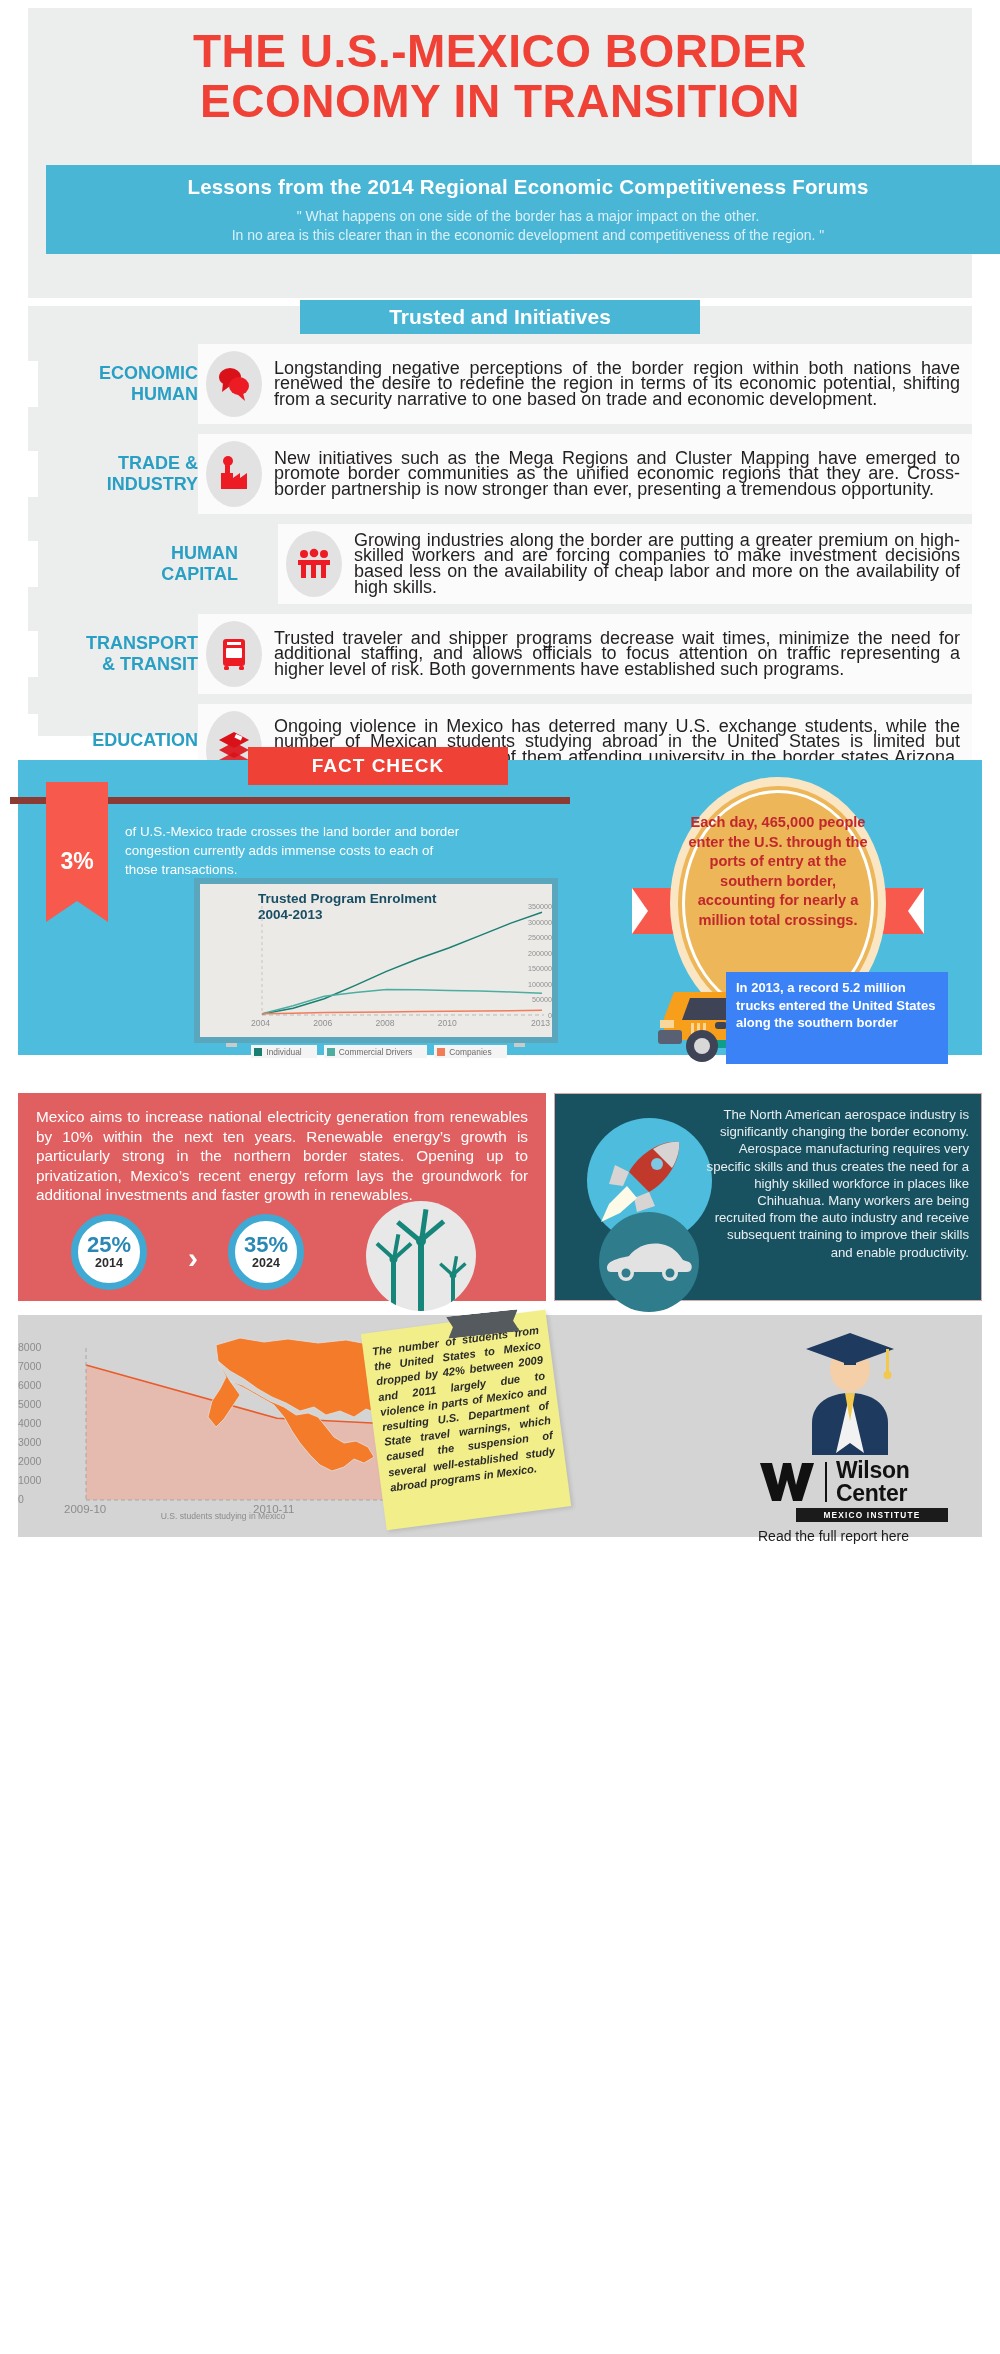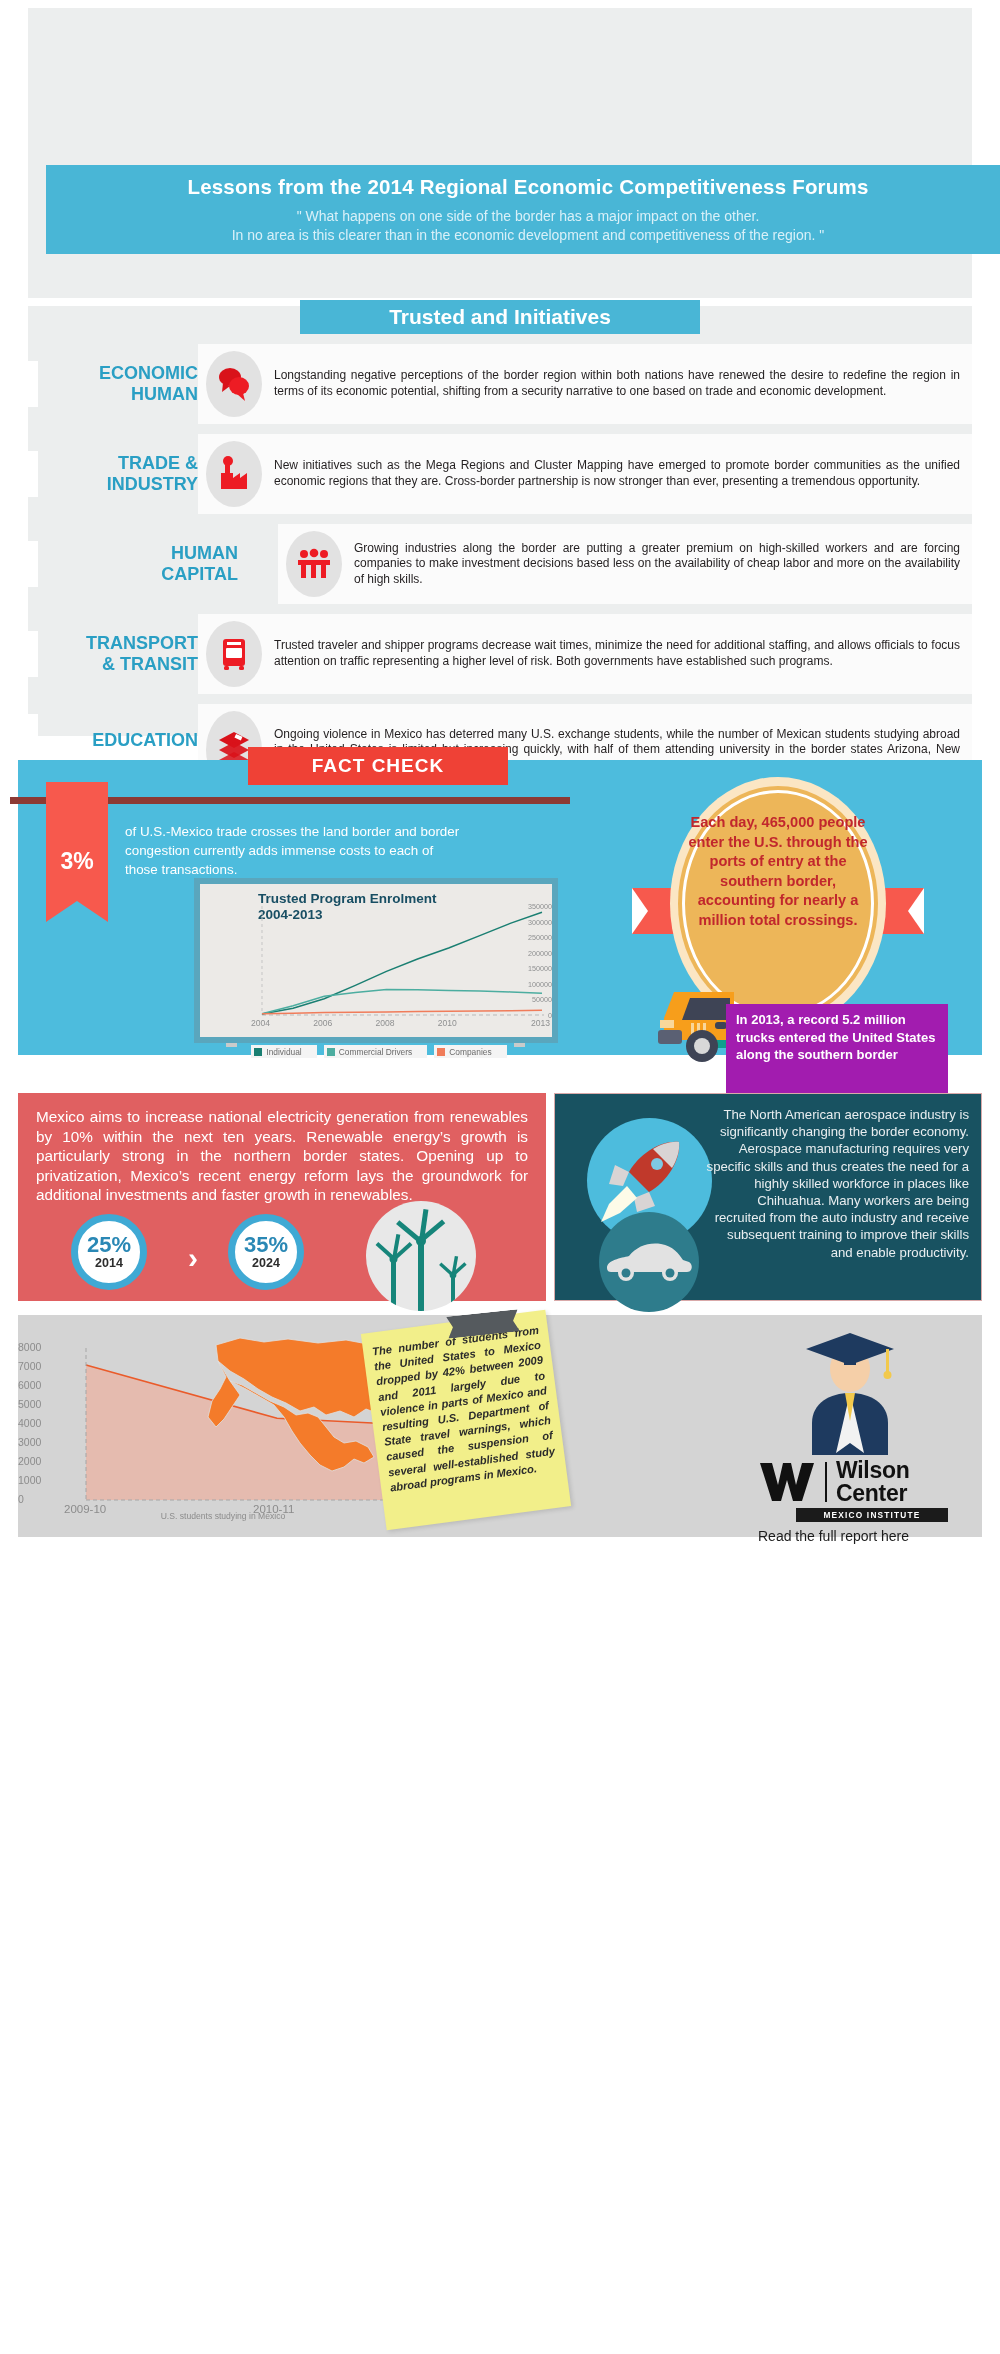--- a/index.html
+++ b/index.html
@@ -30,21 +30,21 @@
                   color:#fff; font-size:21px; text-align:center; line-height:34px; font-weight:bold;
                   font-family:"Liberation Sans Narrow","Liberation Sans",sans-serif;}
   .trow { position:absolute; left:0px; width:944px; display:flex; align-items:center; }
   .tbar { width:10px; height:46px; background:#ffffff; margin-right:8px; flex:0 0 auto; }
   .tlabel { width:152px; flex:0 0 auto; color:#2a9fc4; font-size:18px; font-weight:bold; text-align:right;
             line-height:21px; font-family:Liberation Sans, sans-serif; }
   .tcard { flex:1 1 auto; background:#fbfbfb; display:flex; align-items:center; padding:7px 12px 7px 8px; }
   .ticon { width:56px; height:66px; border-radius:50%; background:#e2e2e2; flex:0 0 auto;
            display:flex; align-items:center; justify-content:center; margin-right:12px; }
   .ticon svg { display:block; }
-  .tbody { font-size:12px; line-height:15.6px; color:#231f20; text-align:justify;
+  .tbody { font-size:18px; line-height:15.6px; color:#231f20; text-align:justify;
            font-family:"Liberation Sans Narrow","Liberation Sans",sans-serif; }
 
   
   .fact { position:absolute; left:18px; top:760px; width:964px; height:295px; background:#4dbcdd; }
   .fact-title { position:absolute; left:230px; top:-13px; width:260px; height:38px; background:#ef4136;
                 color:#fff; font-size:19px; text-align:center; line-height:38px; font-weight:bold;
                 font-family:"Liberation Sans Narrow","Liberation Sans",sans-serif; letter-spacing:1px;}
   .dark-rule { position:absolute; left:-8px; top:37px; width:560px; height:7px; background:#8c3a34; }
   .ribbon { position:absolute; left:28px; top:22px; width:62px; height:119px; background:#f7594d; }
   .ribbon:after { content:""; position:absolute; left:0; bottom:-21px; width:0; height:0;
@@ -82,21 +82,21 @@
         font-family:"Liberation Sans Narrow","Liberation Sans",sans-serif; }
   .legend { position:absolute; left:186px; top:285px; width:350px; height:13px; display:flex;
             justify-content:center; gap:7px; }
   .lg { background:#f4f4f4; display:flex; align-items:center; padding:0 15px 0 3px; height:13px; }
   .lg i { width:8px; height:8px; display:inline-block; margin-right:4px; }
   .lg span { font-size:8.4px; color:#6b6b6b; font-family:"Liberation Sans Narrow","Liberation Sans",sans-serif; }
   .chart-leg1 { position:absolute; left:208px; top:269px; width:11px; height:18px; background:#c9cbcb; }
   .chart-leg2 { position:absolute; left:496px; top:269px; width:11px; height:18px; background:#c9cbcb; }
 
   
-  .truckbox { position:absolute; left:708px; top:212px; width:222px; height:92px; background:#a21caf;margin-top:32px; }
+  .truckbox { position:absolute; left:708px; top:212px; width:222px; height:92px; background:#3b82f6; }
   .truckbox .t { position:absolute; left:10px; top:7px; width:206px; color:#fff; font-size:13px; line-height:17.5px;
                  font-weight:bold; font-family:"Liberation Sans Narrow","Liberation Sans",sans-serif; }
 
   
   .energy { position:absolute; left:18px; top:1093px; width:528px; height:208px; background:#e06061; }
   .energy p { position:absolute; left:18px; top:14px; width:492px; color:#fff; font-size:15.3px;
               line-height:19.5px; text-align:justify; font-family:"Liberation Sans Narrow","Liberation Sans",sans-serif; }
   .pcircle { position:absolute; width:76px; height:76px; border-radius:50%; background:#fff; border:7px solid #3fa9d4;
              display:flex; flex-direction:column; align-items:center; justify-content:center; }
   .pcircle .v { font-size:22px; color:#2a88b5; font-weight:bold; line-height:22px;
@@ -131,20 +131,24 @@
             font-family:"Liberation Sans","Liberation Sans Narrow",sans-serif; }
   .wc-read { margin-top:6px; font-size:14px; color:#1b1b1b;
              font-family:"Liberation Sans Narrow","Liberation Sans",sans-serif; }
 </style>
 </head>
 <body>
 
 <div class="page">
 
   <div class="header-wrap">
+    <div class="title">
+      <div>THE U.S.-MEXICO BORDER</div>
+      <div>ECONOMY IN TRANSITION</div>
+    </div>
     <div class="subbar">
       <div class="lead">Lessons from the 2014 Regional Economic Competitiveness Forums</div>
       <div class="quote">
         <div>" What happens on one side of the border has a major impact on the other.</div>
         <div>In no area is this clearer than in the economic development and competitiveness of the region. "</div>
       </div>
       <div class="hdr-notch" style="left:-18px;top:0;"></div>
 
       <div class="hdr-notch" style="left:-18px;top:73px;"></div>
 

